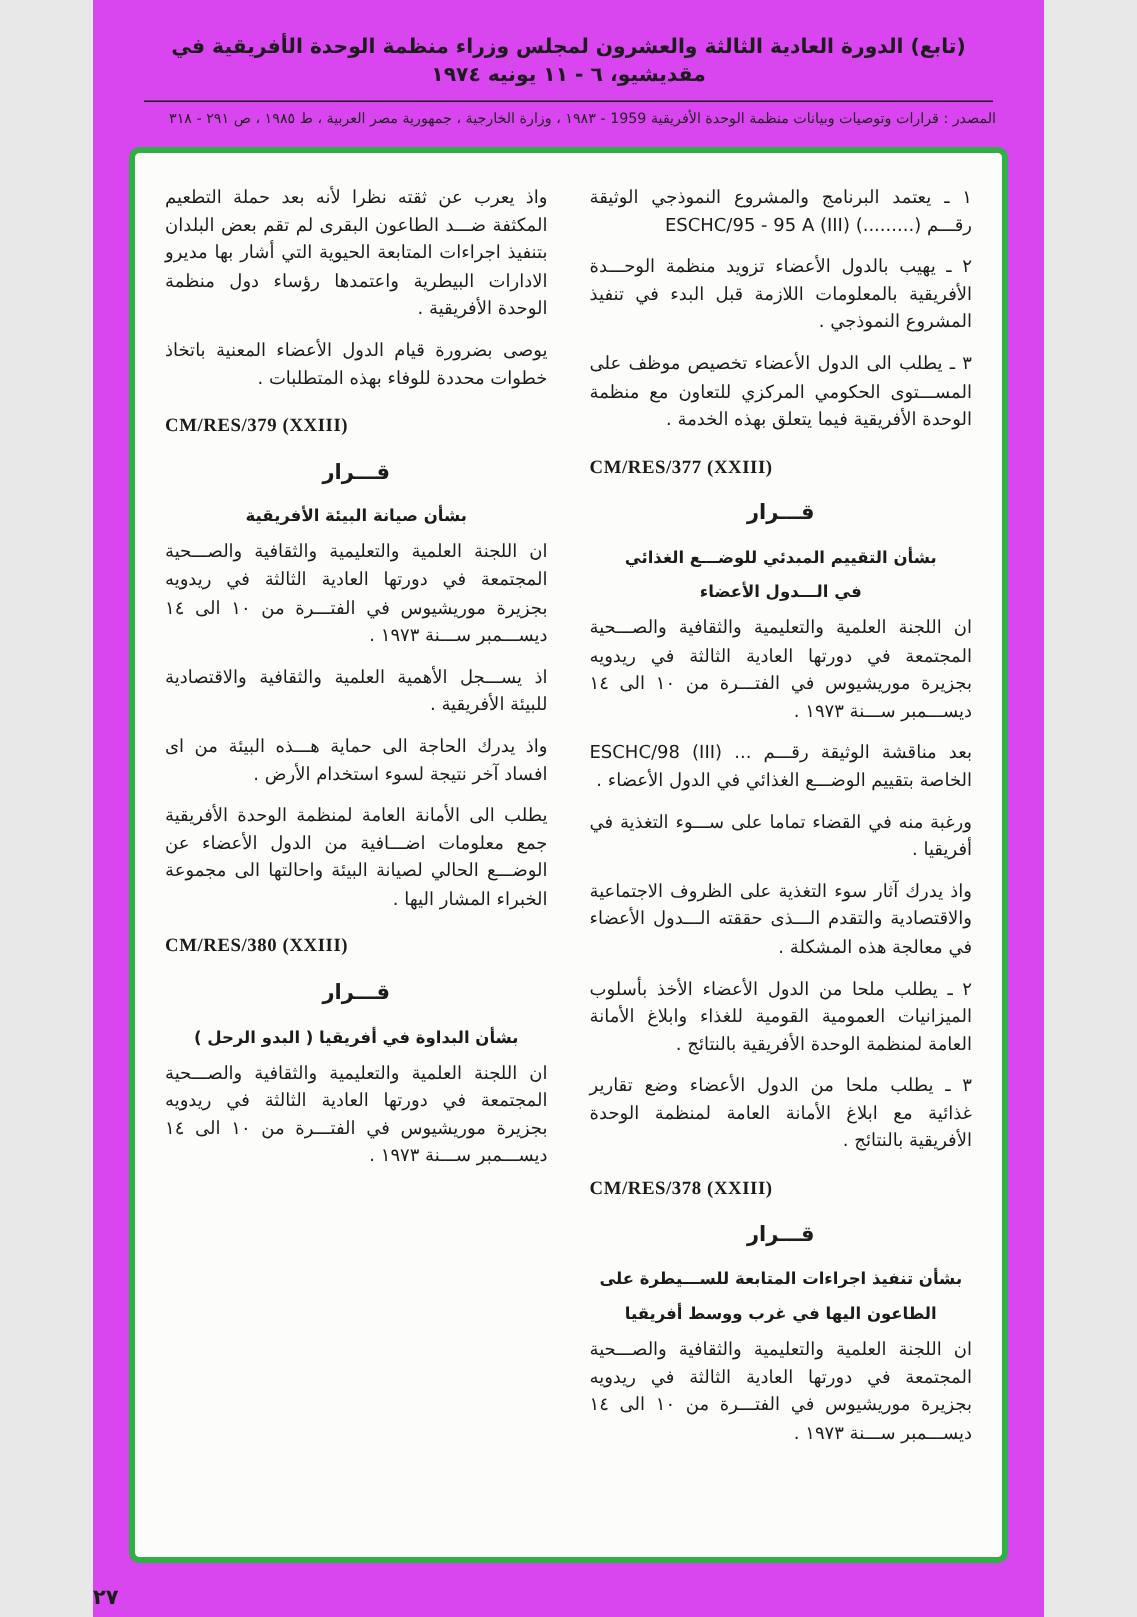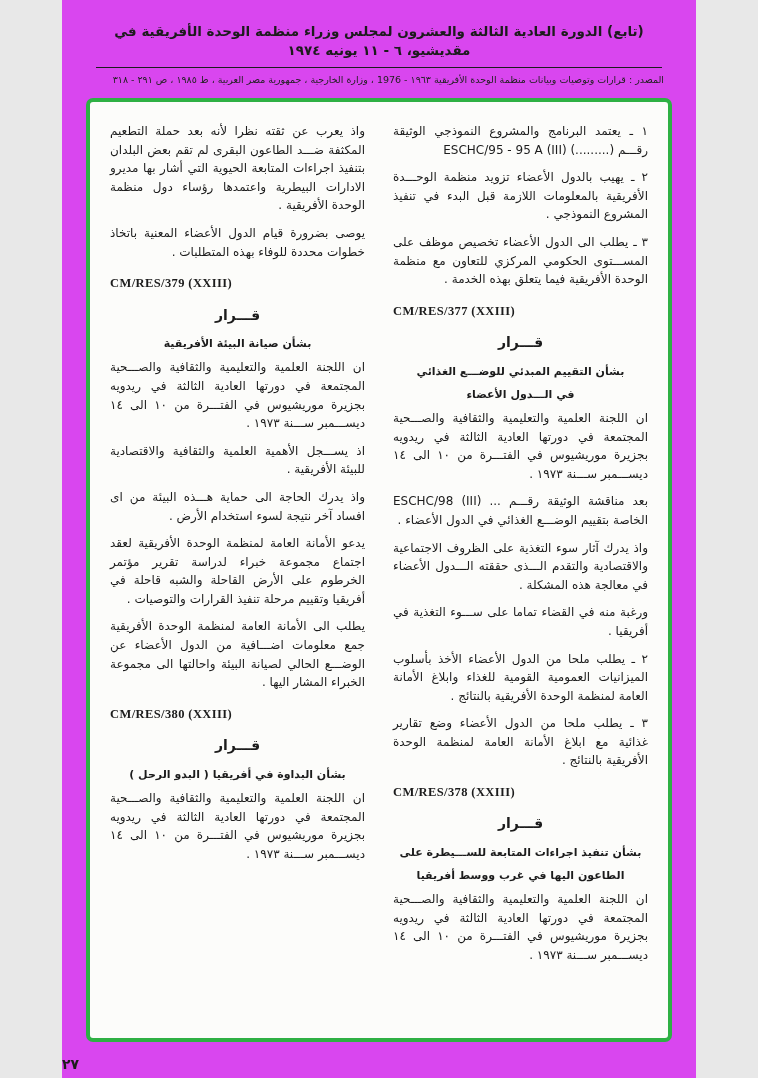--- a/index.html
+++ b/index.html
@@ -104,54 +104,53 @@
   }
 </style>
 </head>
 <body>
 
 <div class="page">
 
   <header class="doc-header">
     <div class="doc-title">(تابع) الدورة العادية الثالثة والعشرون لمجلس وزراء منظمة الوحدة الأفريقية في مقديشيو، ٦ - ١١ يونيه ١٩٧٤</div>
     <div class="header-rule"></div>
-    <div class="doc-source">المصدر : قرارات وتوصيات وبيانات منظمة الوحدة الأفريقية ١٩٦٣ - 1976 ، وزارة الخارجية ، جمهورية مصر العربية ، ط ١٩٨٥ ، ص ٢٩١ - ٣١٨</div>
+    <div class="doc-source">المصدر : قرارات وتوصيات وبيانات منظمة الوحدة الأفريقية 1959 - ١٩٨٣ ، وزارة الخارجية ، جمهورية مصر العربية ، ط ١٩٨٥ ، ص ٢٩١ - ٣١٨</div>
   </header>
 
   <div class="frame">
     <div class="col col-right">
         <div class="block block-paragraph">١ ـ يعتمد البرنامج والمشروع النموذجي الوثيقة رقـــم (.........) ESCHC/95 - 95 A (III)</div>
         <div class="block block-paragraph">٢ ـ يهيب بالدول الأعضاء تزويد منظمة الوحـــدة الأفريقية بالمعلومات اللازمة قبل البدء في تنفيذ المشروع النموذجي .</div>
         <div class="block block-paragraph">٣ ـ يطلب الى الدول الأعضاء تخصيص موظف على المســـتوى الحكومي المركزي للتعاون مع منظمة الوحدة الأفريقية فيما يتعلق بهذه الخدمة .</div>
         <div class="block block-ref">CM/RES/377 (XXIII)</div>
         <div class="block block-title">قـــرار</div>
         <div class="block block-heading">بشأن التقييم المبدئي للوضـــع الغذائي</div>
         <div class="block block-heading">في الـــدول الأعضاء</div>
         <div class="block block-paragraph">ان اللجنة العلمية والتعليمية والثقافية والصـــحية المجتمعة في دورتها العادية الثالثة في ريدويه بجزيرة موريشيوس في الفتـــرة من ١٠ الى ١٤ ديســـمبر ســـنة ١٩٧٣ .</div>
         <div class="block block-paragraph">بعد مناقشة الوثيقة رقـــم ... ESCHC/98 (III) الخاصة بتقييم الوضـــع الغذائي في الدول الأعضاء .</div>
+        <div class="block block-paragraph">ورغبة منه في القضاء تماما على ســـوء التغذية في أفريقيا .</div>
         <div class="block block-paragraph">واذ يدرك آثار سوء التغذية على الظروف الاجتماعية والاقتصادية والتقدم الـــذى حققته الـــدول الأعضاء في معالجة هذه المشكلة .</div>
-        <div class="block block-paragraph">ورغبة منه في القضاء تماما على ســـوء التغذية في أفريقيا .</div>
         <div class="block block-paragraph">٢ ـ يطلب ملحا من الدول الأعضاء الأخذ بأسلوب الميزانيات العمومية القومية للغذاء وابلاغ الأمانة العامة لمنظمة الوحدة الأفريقية بالنتائج .</div>
         <div class="block block-paragraph">٣ ـ يطلب ملحا من الدول الأعضاء وضع تقارير غذائية مع ابلاغ الأمانة العامة لمنظمة الوحدة الأفريقية بالنتائج .</div>
         <div class="block block-ref">CM/RES/378 (XXIII)</div>
         <div class="block block-title">قـــرار</div>
         <div class="block block-heading">بشأن تنفيذ اجراءات المتابعة للســـيطرة على</div>
         <div class="block block-heading">الطاعون اليها في غرب ووسط أفريقيا</div>
         <div class="block block-paragraph">ان اللجنة العلمية والتعليمية والثقافية والصـــحية المجتمعة في دورتها العادية الثالثة في ريدويه بجزيرة موريشيوس في الفتـــرة من ١٠ الى ١٤ ديســـمبر ســـنة ١٩٧٣ .</div>
       </div>
     <div class="col col-left">
         <div class="block block-paragraph">واذ يعرب عن ثقته نظرا لأنه بعد حملة التطعيم المكثفة ضـــد الطاعون البقرى لم تقم بعض البلدان بتنفيذ اجراءات المتابعة الحيوية التي أشار بها مديرو الادارات البيطرية واعتمدها رؤساء دول منظمة الوحدة الأفريقية .</div>
         <div class="block block-paragraph">يوصى بضرورة قيام الدول الأعضاء المعنية باتخاذ خطوات محددة للوفاء بهذه المتطلبات .</div>
         <div class="block block-ref">CM/RES/379 (XXIII)</div>
         <div class="block block-title">قـــرار</div>
         <div class="block block-heading">بشأن صيانة البيئة الأفريقية</div>
         <div class="block block-paragraph">ان اللجنة العلمية والتعليمية والثقافية والصـــحية المجتمعة في دورتها العادية الثالثة في ريدويه بجزيرة موريشيوس في الفتـــرة من ١٠ الى ١٤ ديســـمبر ســـنة ١٩٧٣ .</div>
         <div class="block block-paragraph">اذ يســـجل الأهمية العلمية والثقافية والاقتصادية للبيئة الأفريقية .</div>
         <div class="block block-paragraph">واذ يدرك الحاجة الى حماية هـــذه البيئة من اى افساد آخر نتيجة لسوء استخدام الأرض .</div>
-        <div class="block block-paragraph">يدعو الأمانة العامة لمنظمة الوحدة الأفريقية لعقد اجتماع مجموعة خبراء لدراسة تقرير مؤتمر الخرطوم على الأرض القاحلة والشبه قاحلة في أفريقيا وتقييم مرحلة تنفيذ القرارات والتوصيات .</div>
         <div class="block block-paragraph">يطلب الى الأمانة العامة لمنظمة الوحدة الأفريقية جمع معلومات اضـــافية من الدول الأعضاء عن الوضـــع الحالي لصيانة البيئة واحالتها الى مجموعة الخبراء المشار اليها .</div>
         <div class="block block-ref">CM/RES/380 (XXIII)</div>
         <div class="block block-title">قـــرار</div>
         <div class="block block-heading">بشأن البداوة في أفريقيا ( البدو الرحل )</div>
         <div class="block block-paragraph">ان اللجنة العلمية والتعليمية والثقافية والصـــحية المجتمعة في دورتها العادية الثالثة في ريدويه بجزيرة موريشيوس في الفتـــرة من ١٠ الى ١٤ ديســـمبر ســـنة ١٩٧٣ .</div>
       </div>
   </div>
 
   <footer class="doc-footer">
     <div class="page-number">٢٧</div>

